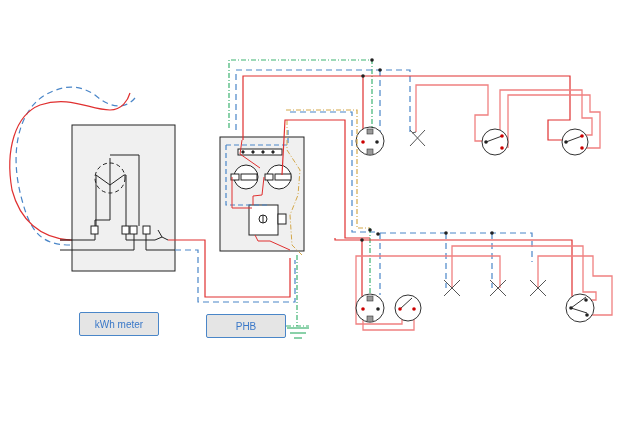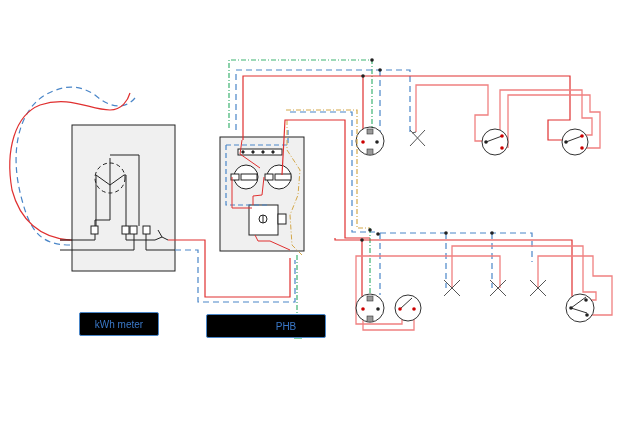--- a/index.html
+++ b/index.html
@@ -1,18 +1,18 @@
 <!DOCTYPE html>
 <html><head>
 <meta charset="utf-8">
 <style>
   html,body{margin:0;padding:0;background:#ffffff;}
   body{width:640px;height:425px;overflow:hidden;font-family:"Liberation Sans",sans-serif;}
   #stage{position:absolute;left:0;top:0;width:640px;height:425px;}
-  .label-box{position:absolute;border:1px solid #4a86c8;border-radius:2px;background:#000000;
+  .label-box{position:absolute;border:1px solid #4a86c8;border-radius:2px;background:#e5e5e5;
     color:#3a78c8;font-size:10px;display:flex;align-items:center;justify-content:center;
     font-family:"Liberation Sans",sans-serif;}
 </style>
 </head>
 <body>
 
 <svg id="stage" width="640" height="425" viewBox="0 0 640 425" xmlns="http://www.w3.org/2000/svg">
 
   <path d="M70,245 C40,245 30,230 22,200 C8,150 20,110 45,95 C65,84 80,85 95,95 C110,108 125,110 135,98" fill="none" stroke="#4a86c8" stroke-width="1.2" stroke-dasharray="6,4"></path>
   <path d="M70,240 C40,238 20,220 12,190 C5,150 15,115 40,105 C70,95 90,110 110,110 C122,110 128,100 130,93" fill="none" stroke="#e03030" stroke-width="1.2"></path>
@@ -147,13 +147,13 @@
 
   <path d="M297,255 L297,326 M286,326 L309,326" fill="none" stroke="#3cb371" stroke-width="1.2" stroke-dasharray="5,2,1,2"></path>
   <g stroke="#3cb371" stroke-width="1.2">
     <line x1="287" y1="328" x2="309" y2="328"></line>
     <line x1="290" y1="333" x2="306" y2="333"></line>
     <line x1="294" y1="338" x2="302" y2="338"></line>
   </g>
 </svg>
 
 <div class="label-box" style="left:79px;top:312px;width:78px;height:22px;">kWh meter</div>
-<div class="label-box" style="left:206px;top:314px;width:78px;height:22px;padding-left:40px;">PHB</div>
+<div class="label-box" style="left:206px;top:314px;width:78px;height:22px;">PHB</div>
 
 </body></html>

